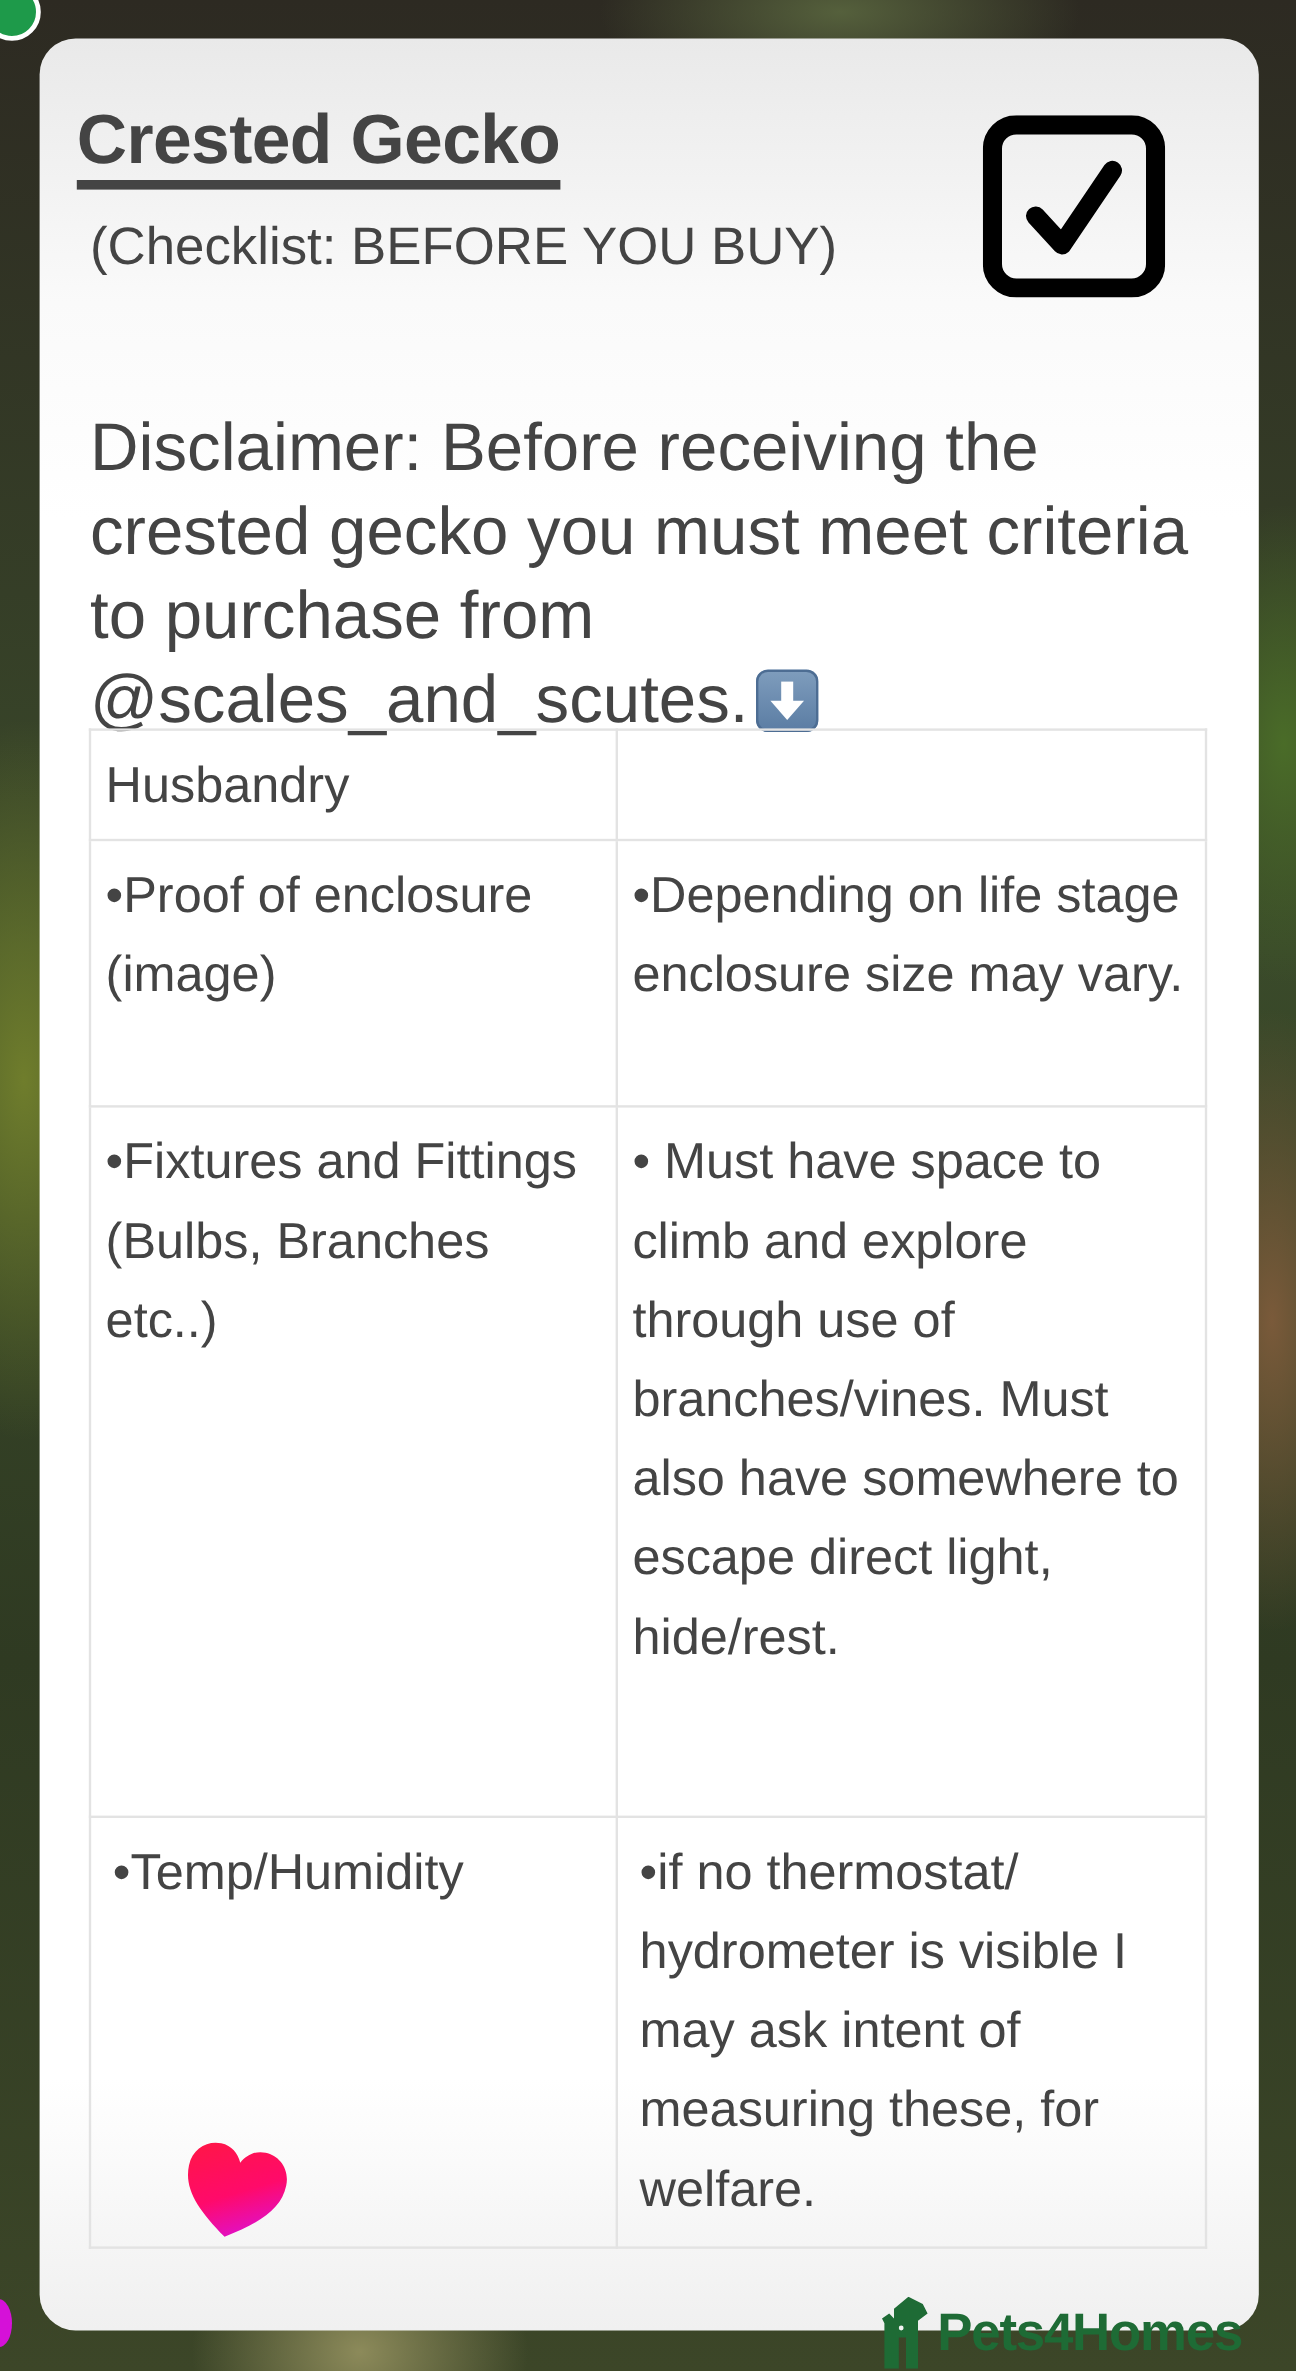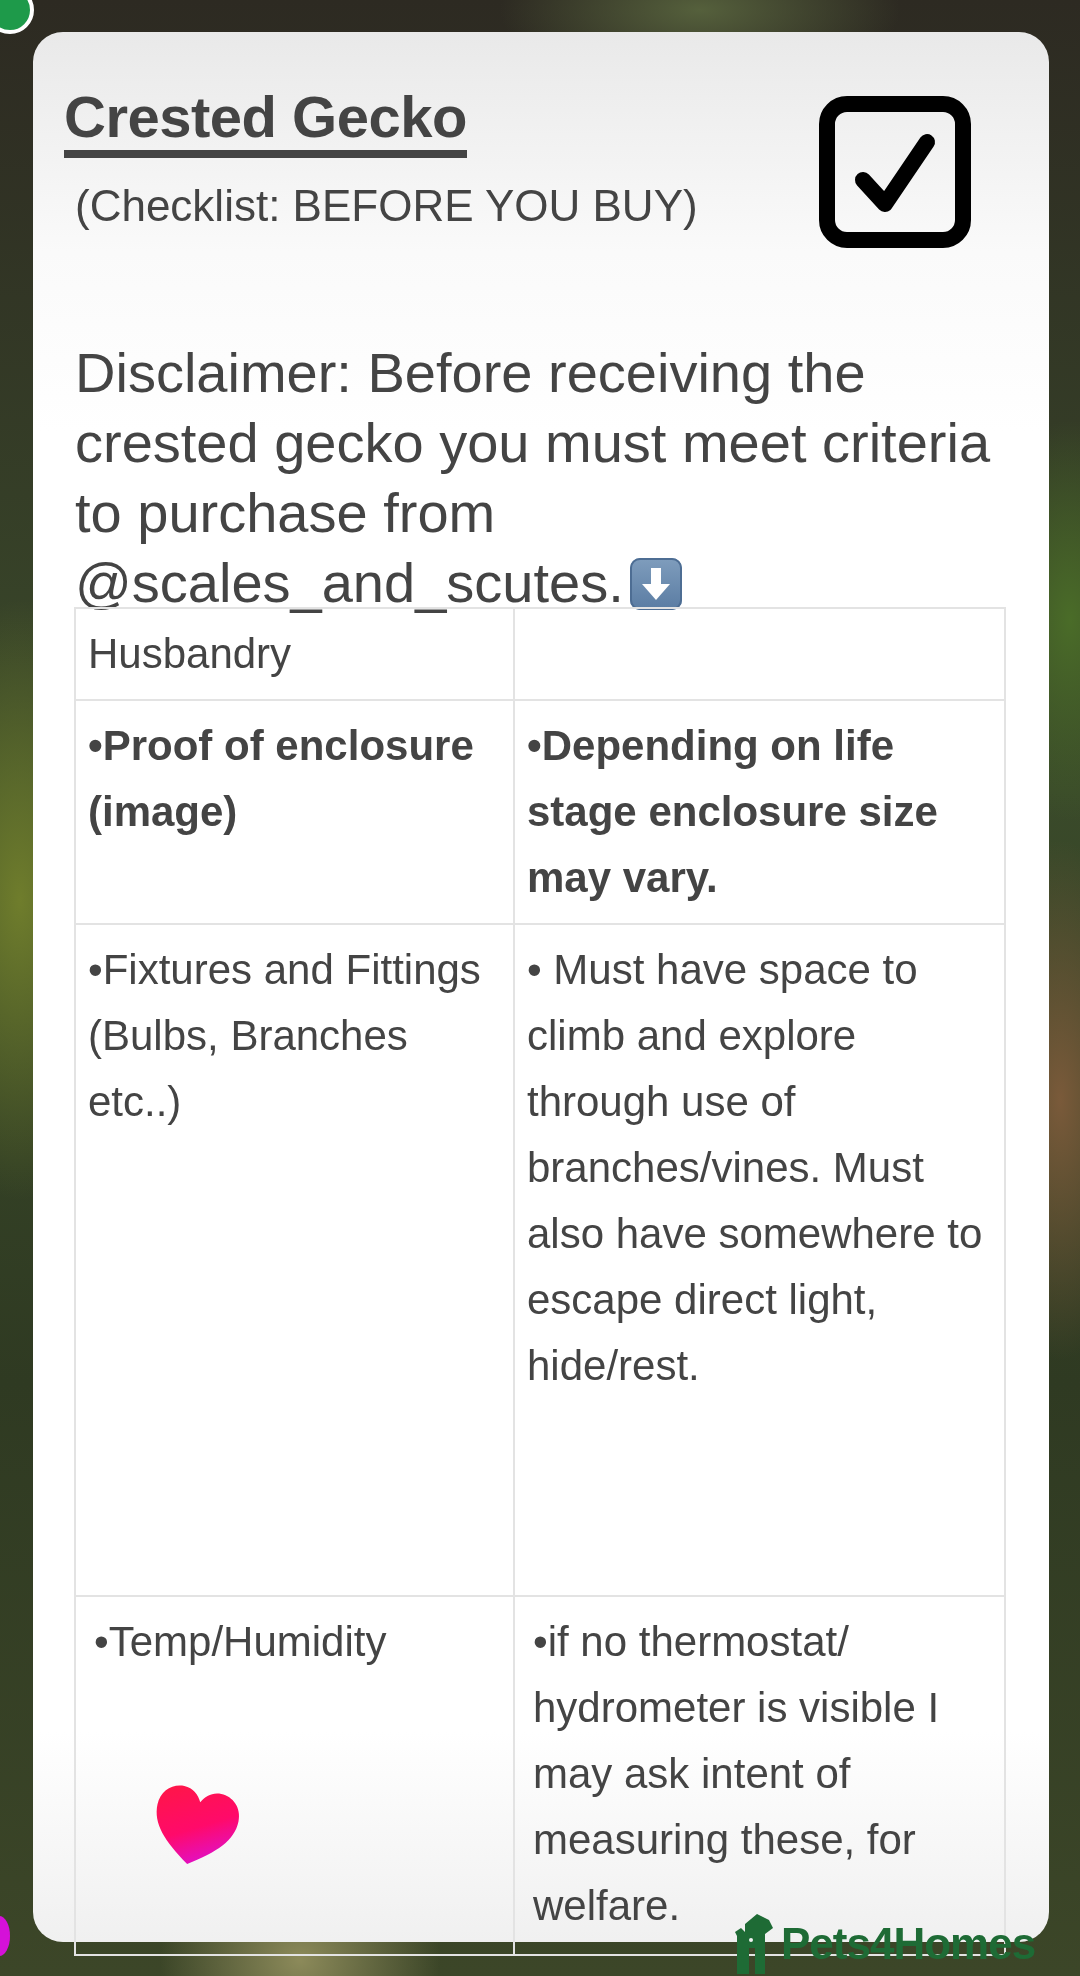--- a/index.html
+++ b/index.html
@@ -55,22 +55,22 @@
     border-collapse: collapse; table-layout: fixed;
   }
   .table td {
     border: 2px solid #e3e3e3; vertical-align: top;
     font-size: 42px; line-height: 66px; color: #444444;
     padding: 12px 12px 12px 12px; box-sizing: border-box;
   }
   .col-a { width: 439px; }
   .col-b { width: 491px; }
   .row-0 td { height: 90px; border-radius: 18px; }
-  .row-1 td { height: 222px; font-weight: bold; }
-  .row-2 td { height: 672px; }
+  .row-1 td { height: 222px; }
+  .row-2 td { height: 592px; }
   .row-3 td { height: 359px; padding-left: 18px; }
   .heart-icon {
     position: absolute; left: 150px; top: 1782px; width: 90px; height: 90px;
     transform: rotate(12deg);
   }
   .logo {
     position: absolute; left: 698px; top: 1882px; height: 60px;
     display: flex; align-items: center;
   }
   .logo-mark { width: 46px; height: 60px; margin-right: 4px; }

